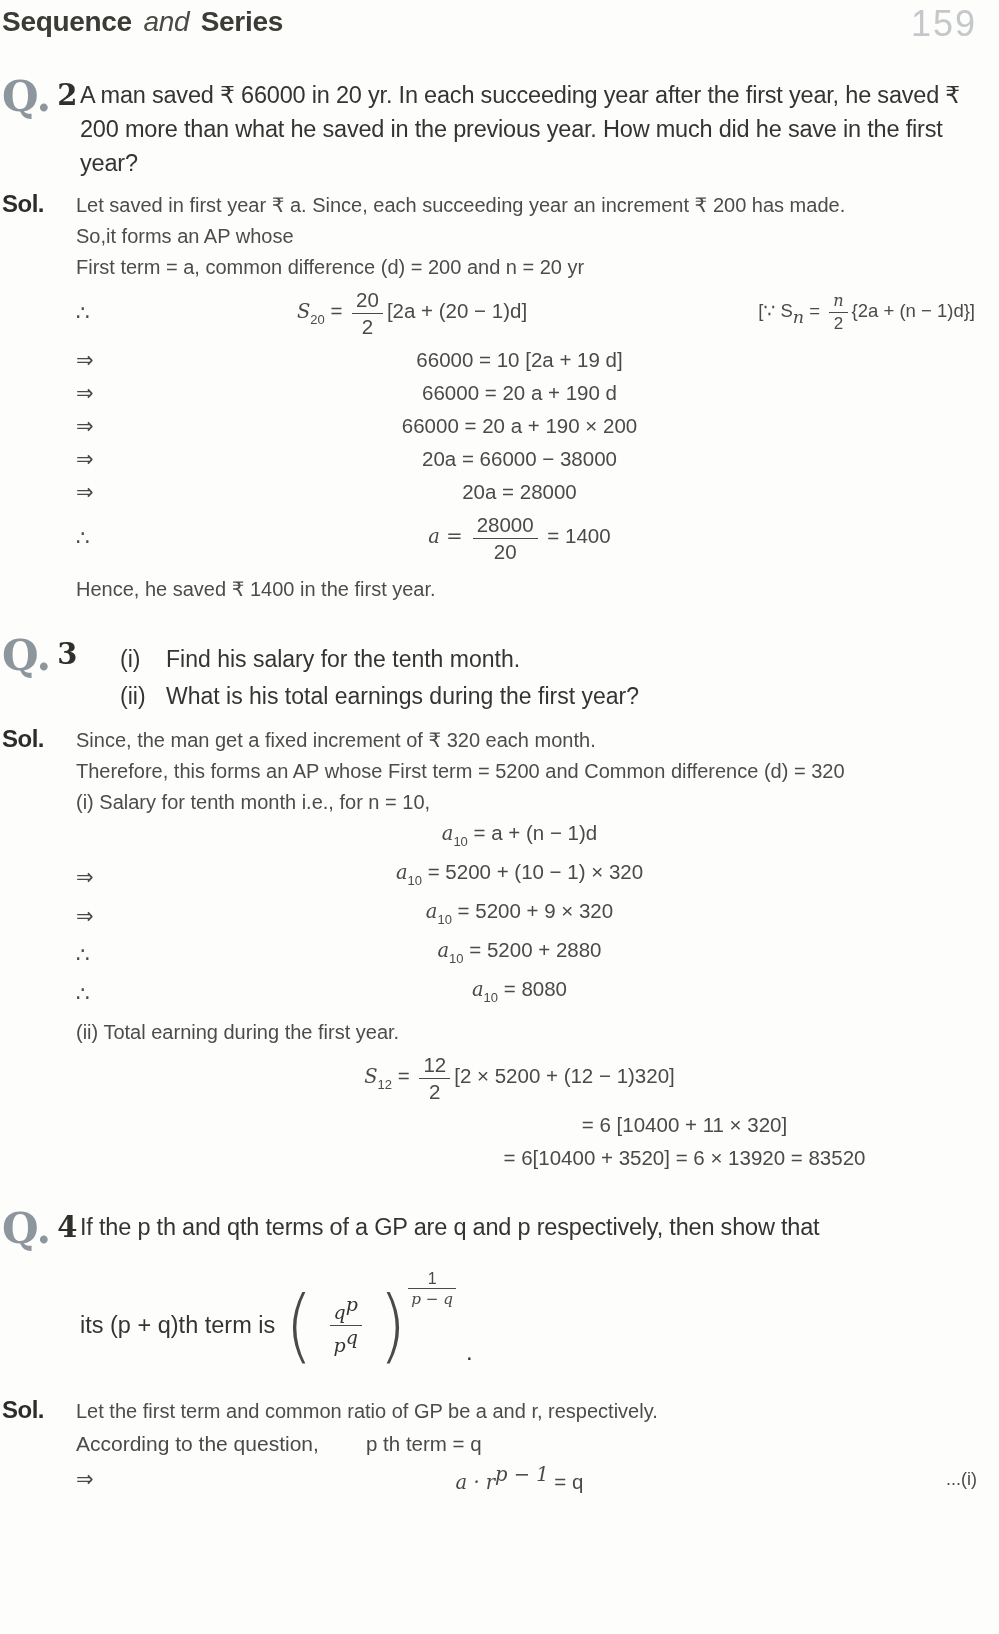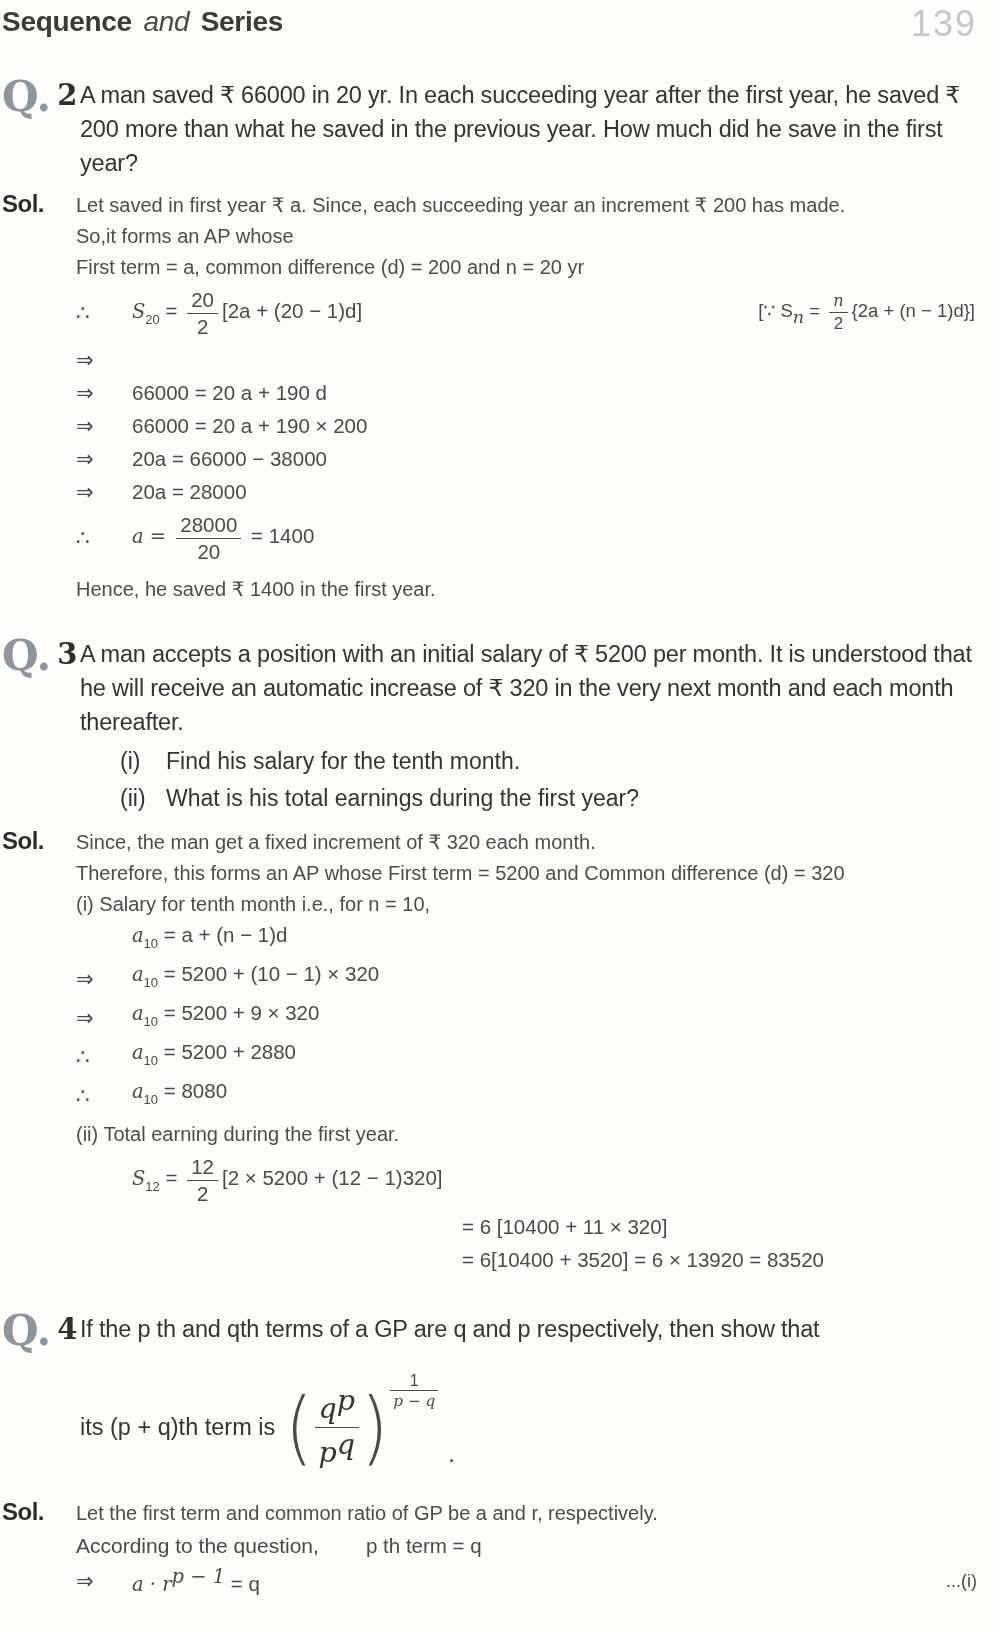--- a/index.html
+++ b/index.html
@@ -29,54 +29,54 @@
   .q-item{display:flex;font-size:23px;line-height:37px;color:#343432;padding-left:40px;}
   .q-item .ilabel{flex:0 0 46px;}
   
   .sol{display:flex;margin-top:10px;gap:8px;}
   .sol-label{flex:0 0 66px;font-size:24px;font-weight:bold;color:#2c2c2a;letter-spacing:-0.5px;}
   .sol-body{flex:1;font-size:20px;line-height:30px;color:#4c4c4a;}
   .sol-body p{margin:0 0 1px 0;}
   
   .eqrow{display:grid;grid-template-columns:56px 1fr 70px;align-items:center;min-height:33px;font-size:20.5px;color:#4a4a48;}
   .eqrow .eqsym{text-align:left;font-size:21px;color:#4a4a48;}
-  .eqrow .eqc{white-space:nowrap;}
+  .eqrow .eqc{text-align:center;white-space:nowrap;}
   .eqrow .eqtag{text-align:right;font-size:18px;}
   .eqrow.withnote{grid-template-columns:56px 560px 1fr;}
   .eqrow.withnote .eqnote{text-align:right;font-size:18.5px;white-space:nowrap;padding-right:2px;}
   .eqrow.wide-sym{grid-template-columns:250px 1fr 260px;}
   .frac-row{min-height:60px;}
   .indent-cont{padding-left:330px;text-align:left;}
   sub{font-size:13px;vertical-align:-6px;letter-spacing:0;}
   sup{font-size:13.5px;vertical-align:8px;}
   .var{font-style:italic;font-family:"DejaVu Serif","Liberation Serif",serif;font-size:0.95em;}
   .frac{display:inline-flex;flex-direction:column;align-items:center;vertical-align:middle;margin:0 4px;line-height:1.15;}
   .frac .ft{border-bottom:1.6px solid #4a4a48;padding:0 4px 1px 4px;}
   .frac .fb{padding-top:1px;}
   
   .q4expr{display:flex;align-items:center;font-size:23.5px;color:#343432;margin:26px 0 6px 0;min-height:110px;}
   .bigparen{font-size:70px;font-weight:200;color:#4a4a48;display:inline-block;transform:scaleY(1.15);line-height:90px;font-family:"DejaVu Sans",sans-serif;}
-  .bigfrac{font-size:30px;margin:0 2px;}
+  .bigfrac{font-size:20px;margin:0 17px;}
   .expfrac{display:inline-flex;flex-direction:column;align-items:center;font-size:16px;line-height:1.2;transform:translateY(-36px);margin-left:2px;color:#4a4a48;}
   .expfrac .eft{padding:0 2px;}
   .expfrac .efb{border-top:1.4px solid #4a4a48;padding:1px 3px 0 3px;}
   .q4period{align-self:flex-end;margin:0 0 14px 10px;font-size:24px;}
 </style>
 </head>
 <body>
 
 <div class="page">
 
   <div class="header">
     <div class="chapter-title">
       <span>Sequence</span>
       <span class="ital">and</span>
       <span>Series</span>
     </div>
-    <div class="page-number">139</div>
+    <div class="page-number">159</div>
   </div>
 
   <div class="qblock" style="margin-top:28px;">
     <div class="q-marker">
       <span class="qQ">Q.</span><span class="qnum">2</span>
     </div>
     <div class="q-content">
       <p class="q-text">A man saved ₹ 66000 in 20 yr. In each succeeding year after the first year, he saved ₹ 200 more than what he saved in the previous year. How much did he save in the first year?</p>
     </div>
   </div>
@@ -99,20 +99,21 @@
         <span class="eqnote">
           <span>[∵ S</span><sub class="var">n</sub><span> = </span><span class="frac" style="font-size:17px;">
               <span class="ft var">n</span>
               <span class="fb">2</span>
             </span><span>{2a + (n − 1)d}]</span>
         </span>
       </div>
 
       <div class="eqrow">
         <span class="eqsym">⇒</span>
+        <span class="eqc">66000 = 10 [2a + 19 d]</span>
           <span class="eqtag"></span>
       </div>
       <div class="eqrow">
         <span class="eqsym">⇒</span>
         <span class="eqc">66000 = 20 a + 190 d</span>
           <span class="eqtag"></span>
       </div>
       <div class="eqrow">
         <span class="eqsym">⇒</span>
         <span class="eqc">66000 = 20 a + 190 × 200</span>
@@ -142,21 +143,20 @@
 
       <p style="margin-top:6px;">Hence, he saved ₹ 1400 in the first year.</p>
     </div>
   </div>
 
   <div class="qblock" style="margin-top:32px;">
     <div class="q-marker">
       <span class="qQ">Q.</span><span class="qnum">3</span>
     </div>
     <div class="q-content">
-      <p class="q-text">A man accepts a position with an initial salary of ₹ 5200 per month. It is understood that he will receive an automatic increase of ₹ 320 in the very next month and each month thereafter.</p>
       <div class="q-items">
         <div class="q-item">
           <span class="ilabel">(i)</span>
           <span>Find  his salary for the tenth month.</span>
         </div>
         <div class="q-item">
           <span class="ilabel">(ii)</span>
           <span>What is his total earnings during the first year?</span>
         </div>
       </div>

